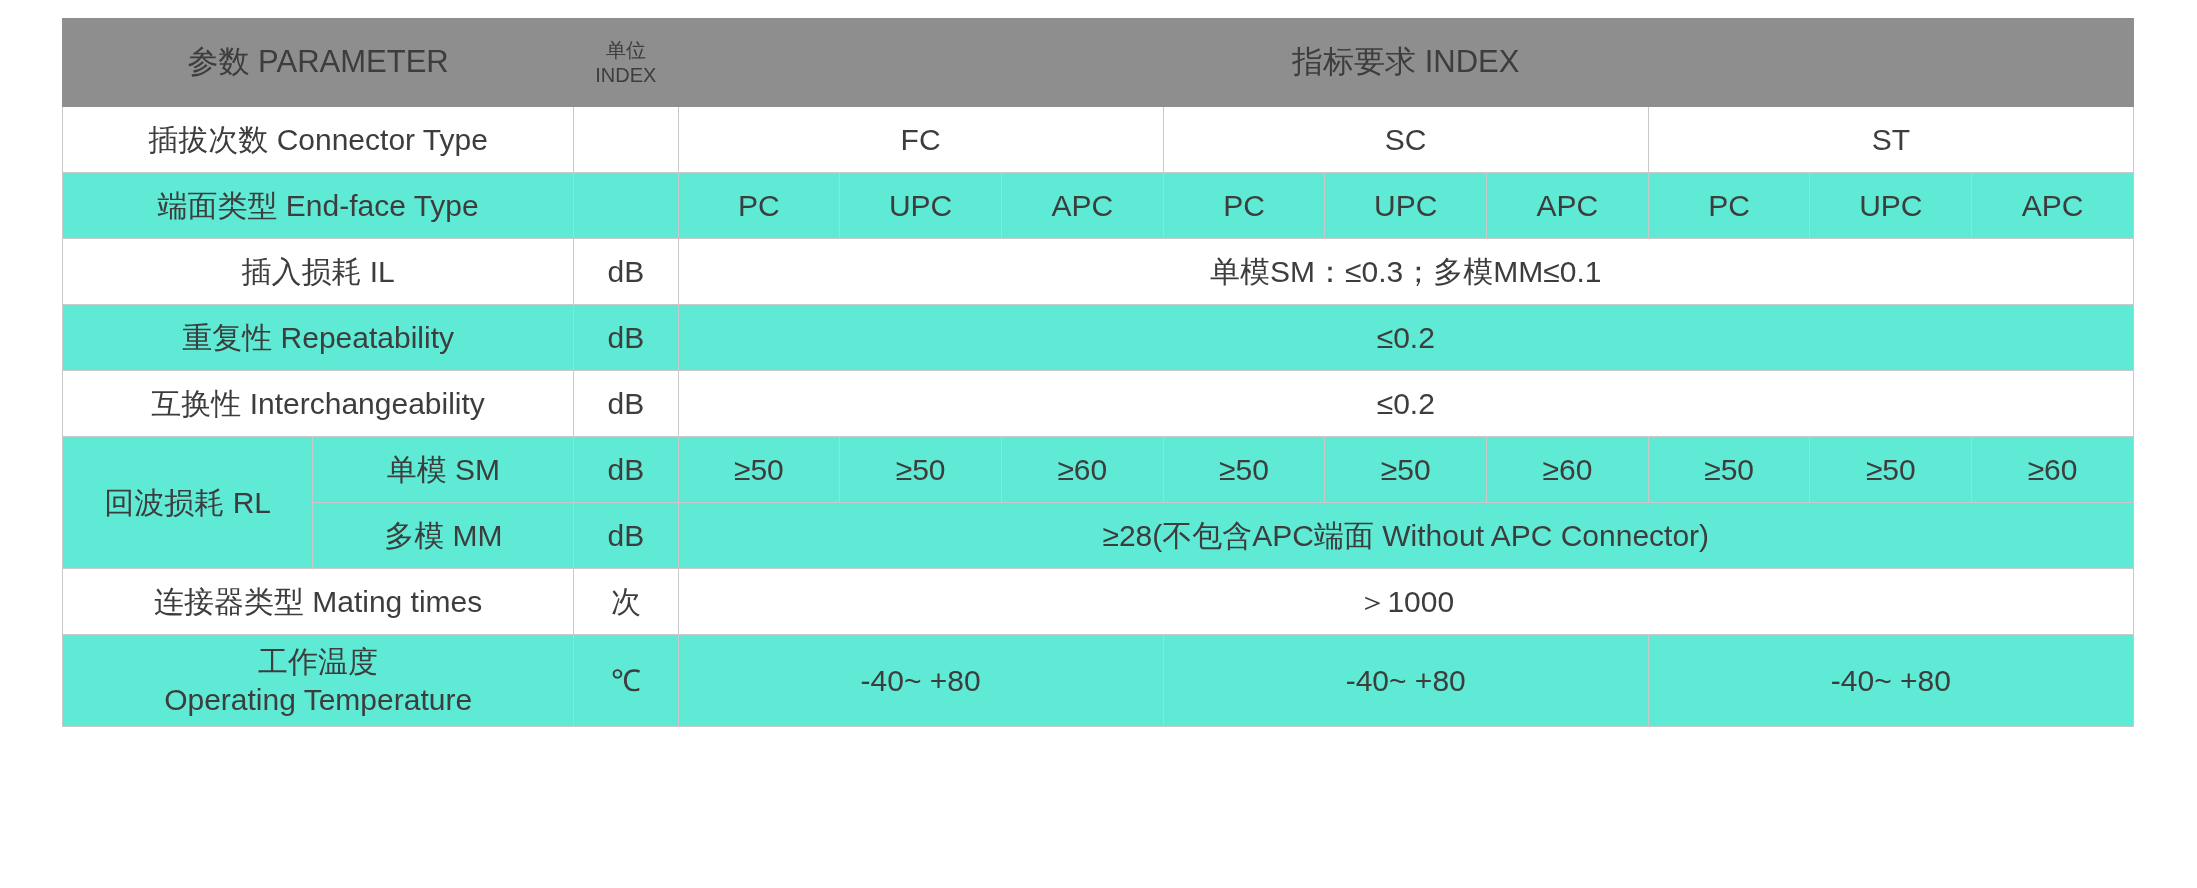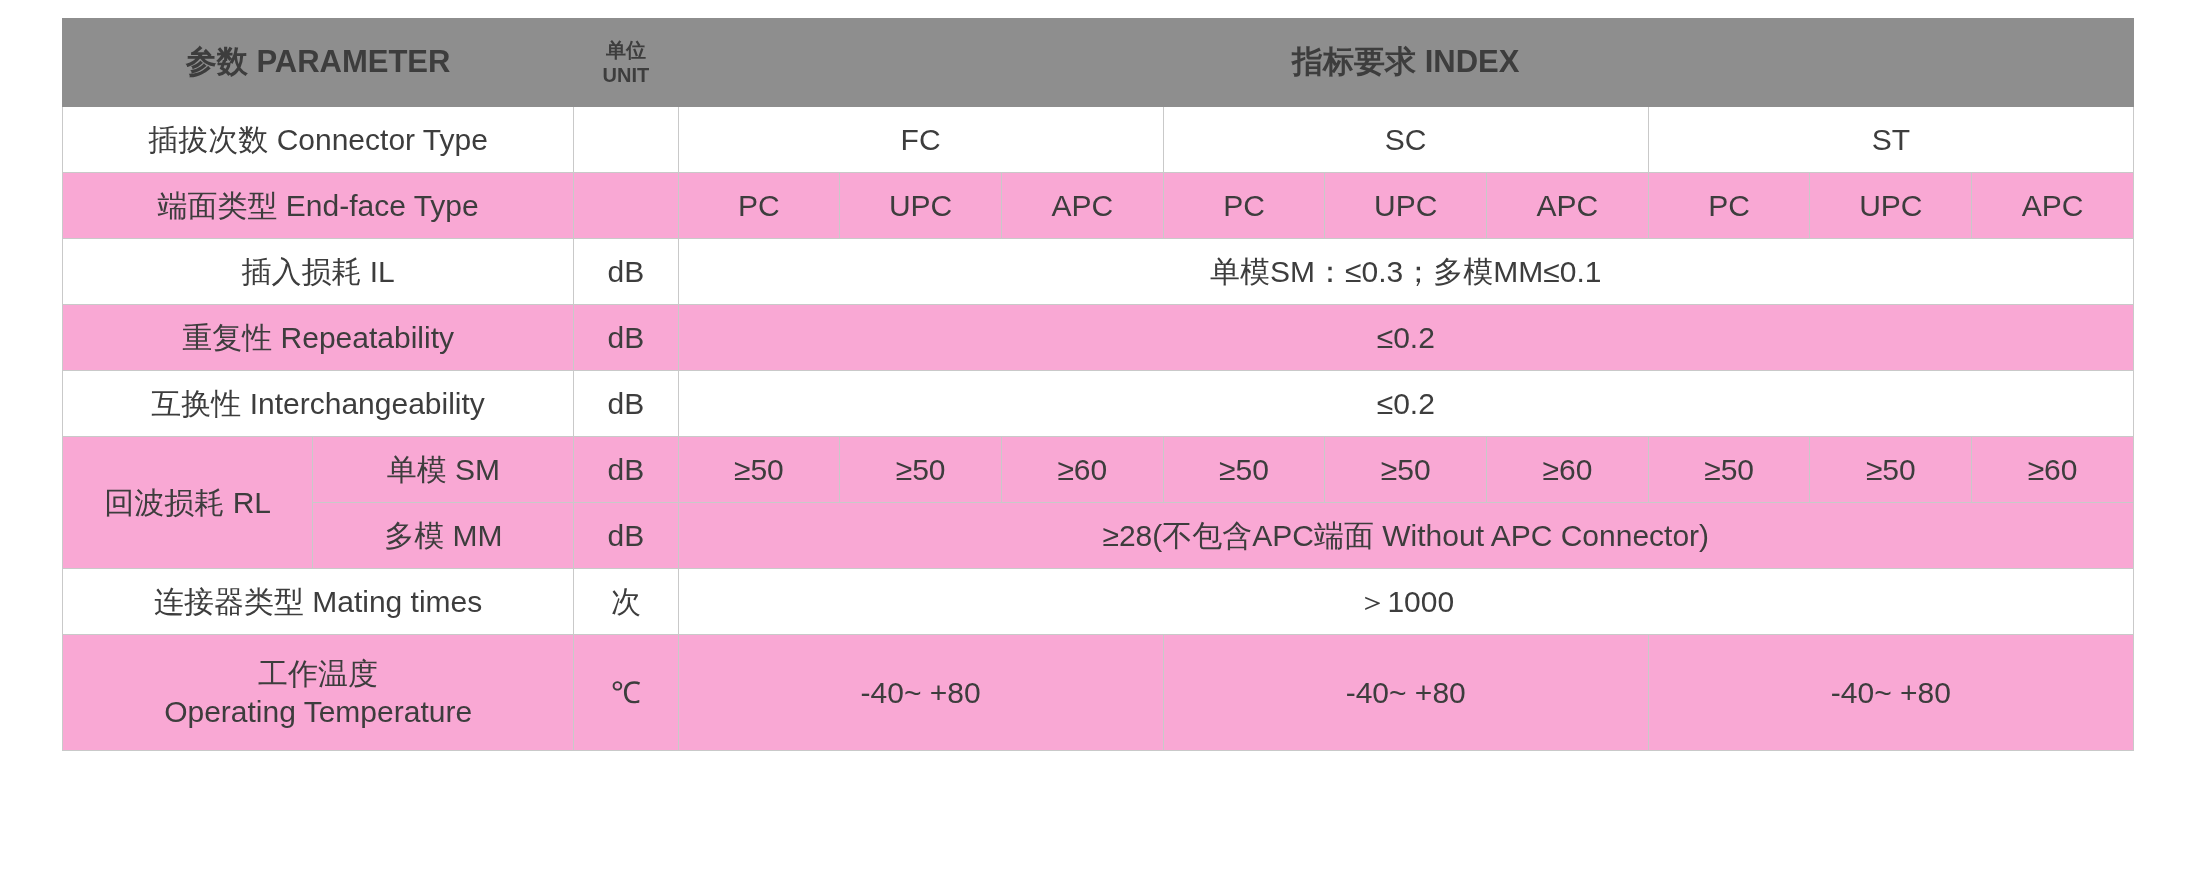--- a/index.html
+++ b/index.html
@@ -30,46 +30,46 @@
     border: 1px solid #c9c9c9;
     padding: 0 10px;
     text-align: center;
     vertical-align: middle;
     line-height: 1.25;
     color: #3d3d3d;
   }
   .hdr {
     background: #8e8e8e;
     color: #ffffff;
-    font-weight: bold;
+    font-weight: normal;
     font-size: 31px;
     border: 1px solid #8e8e8e !important;
   }
   .hdr-unit {
     font-size: 20px;
     line-height: 1.15;
   }
   .row-grey td {
-    background: #f9a8d4;
+    background: #5eead4;
   }
   .row-white td {
     background: #ffffff;
   }
   .param-cell {
     text-align: left;
     padding-left: 22px;
     white-space: nowrap;
   }
   .sub-label {
     text-align: left;
     padding-left: 22px;
     margin-top: 16px;
   }
   .tall {
-    height: 116px;
+    height: 92px;
   }
   .mid {
     height: 66px;
   }
   .hdr-row {
     height: 88px;
   }
   .two-line { line-height: 1.3; }
 </style>
 </head>
@@ -89,21 +89,21 @@
       <col style="width:155px">
       <col style="width:155px">
       <col style="width:155px">
       <col style="width:155px">
     </colgroup>
     <tbody>
       <tr class="hdr-row">
         <td class="hdr" colspan="2">参数 PARAMETER</td>
         <td class="hdr hdr-unit">
           <div>单位</div>
-          <div>UNIT</div>
+          <div>INDEX</div>
         </td>
         <td class="hdr" colspan="9">指标要求 INDEX</td>
       </tr>
 
       <tr class="row-white mid">
         <td class="param-cell" colspan="2">插拔次数 Connector Type</td>
         <td></td>
         <td colspan="3">FC</td>
         <td colspan="3">SC</td>
         <td colspan="3">ST</td>

